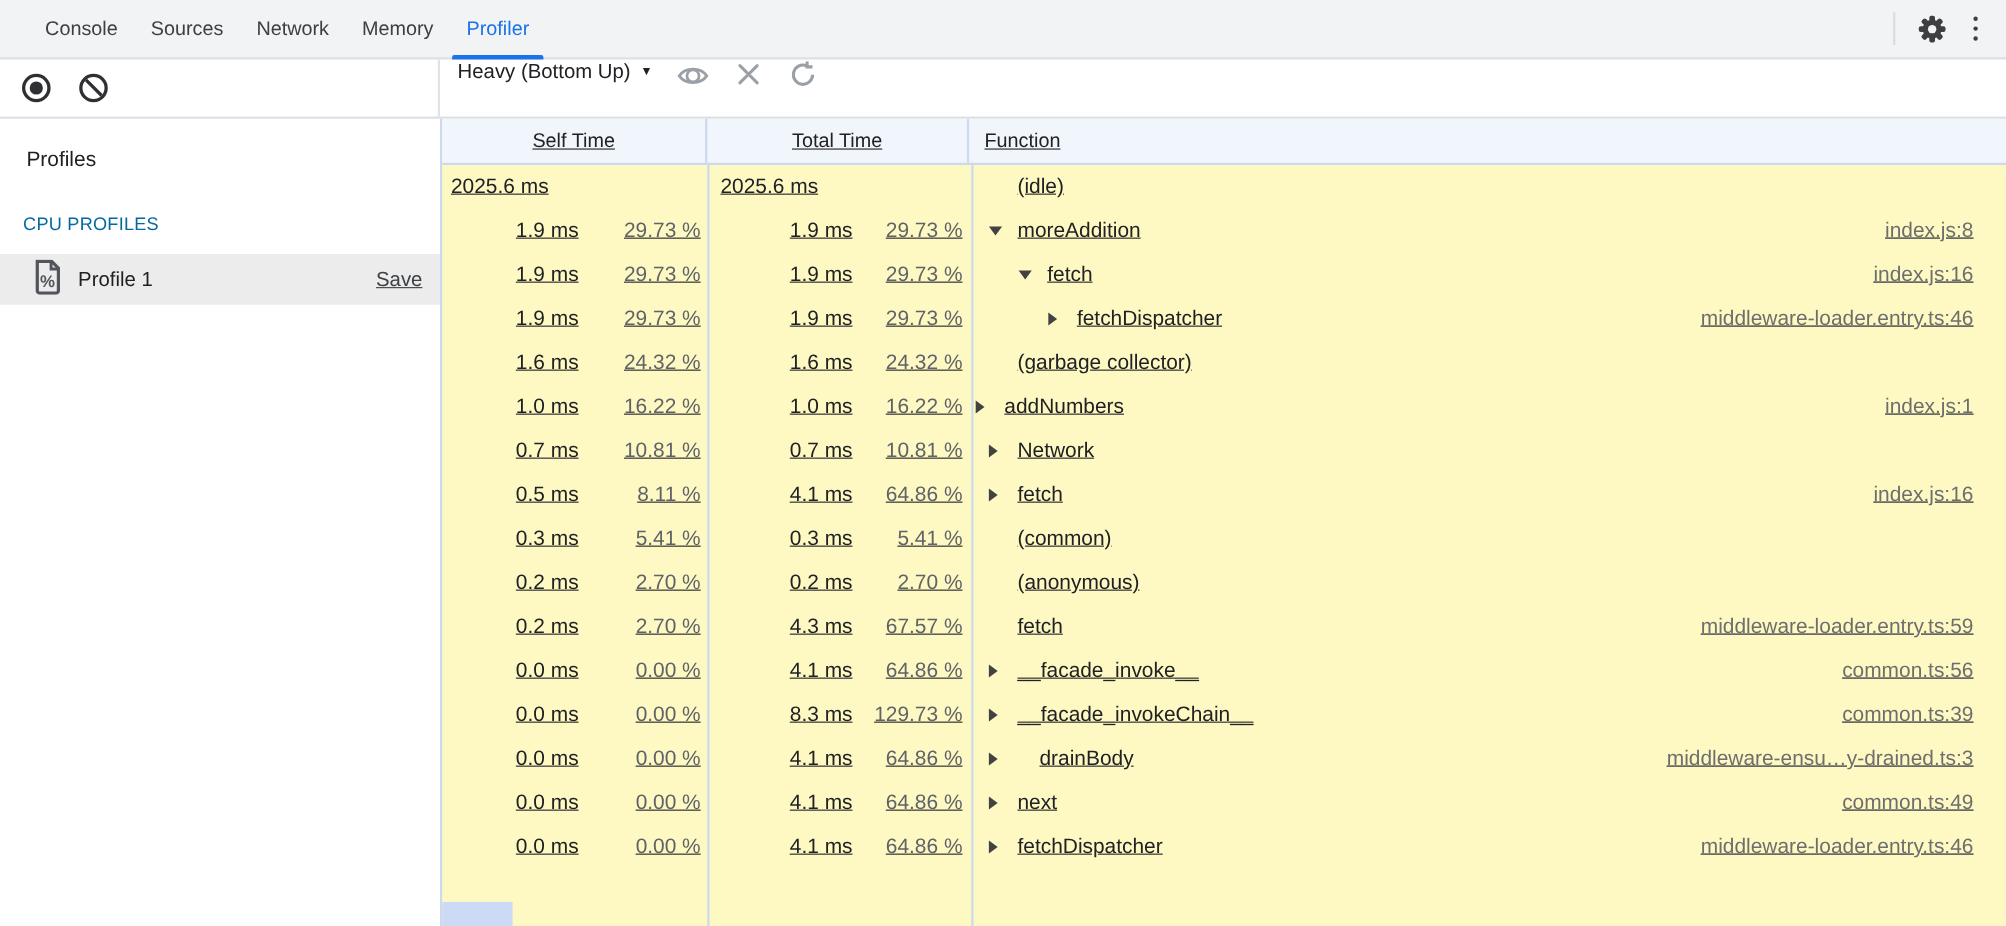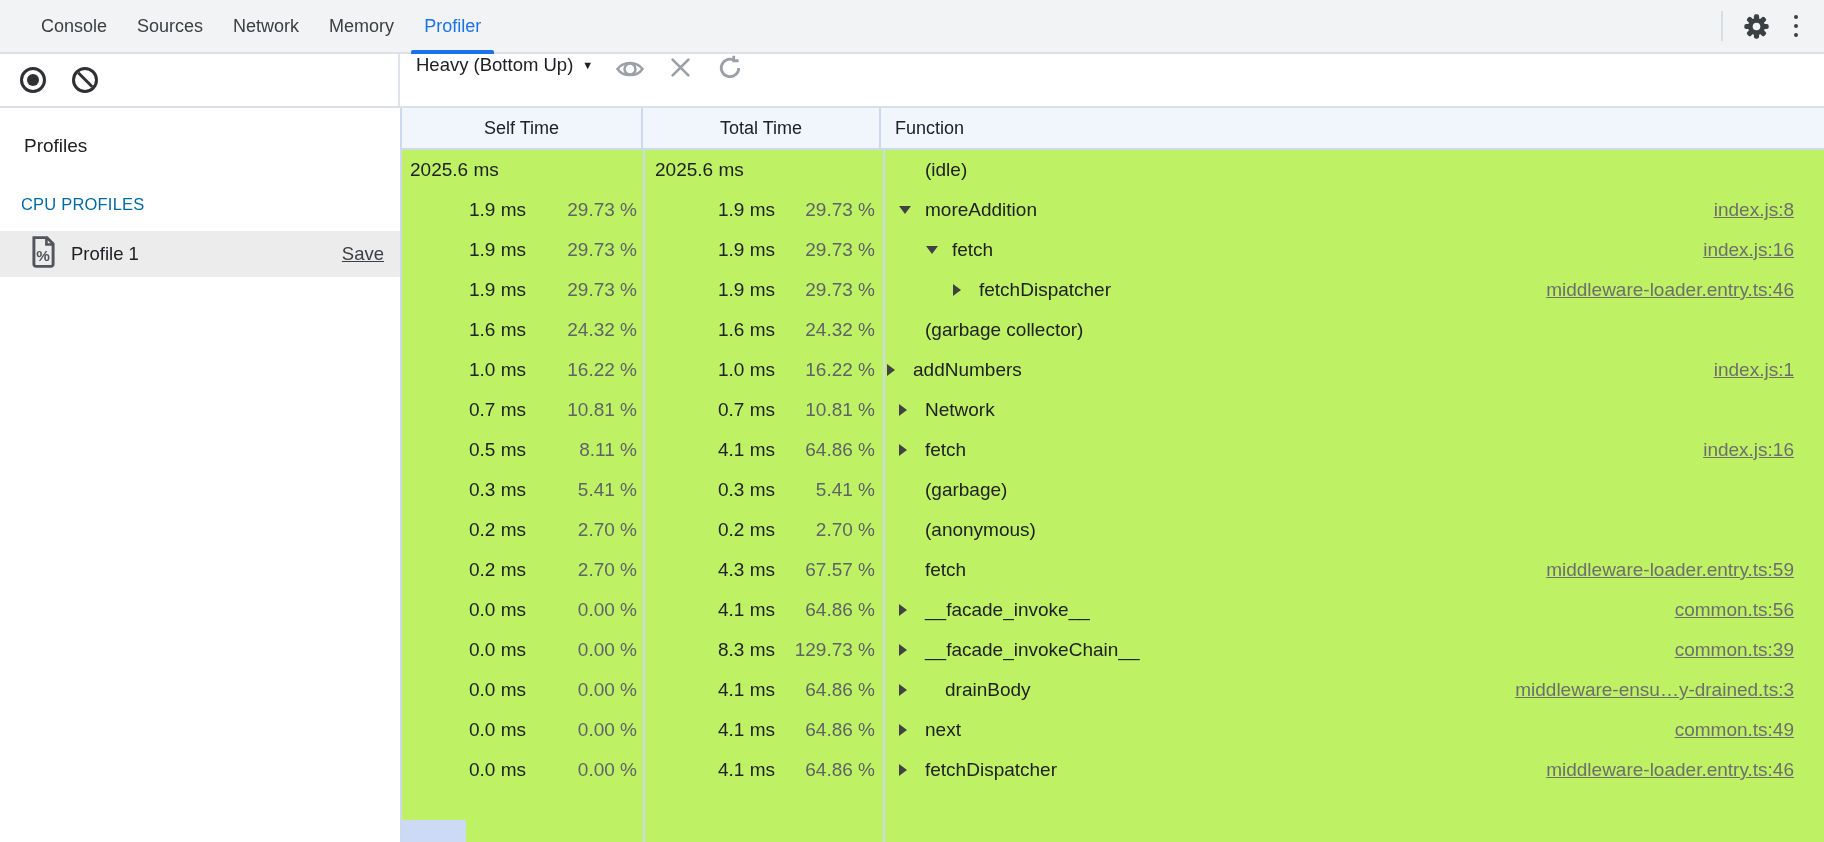--- a/index.html
+++ b/index.html
@@ -44,21 +44,21 @@
   .sidebar-title { margin:26px 0 0 24px; font-size:19px; line-height:24px; }
   .sidebar-section { margin:36px 0 0 21px; font-size:16.5px; color:#0369a1;
     letter-spacing:0.2px; line-height:20px; }
   .profile-row { margin-top:17px; height:46px; background:#ececec;
     display:flex; align-items:center; padding:0 16px 0 30px; }
   .profile-label { margin-left:14px; font-size:18.5px; color:#202124; }
   .save-link { margin-left:auto; font-size:18.5px; color:#3c4043;
     text-decoration:underline; cursor:pointer; }
 
   
-  .main { flex:1; position:relative; border-left:2px solid #ccd9ee; background:#bef264; }
+  .main { flex:1; position:relative; border-left:2px solid #ccd9ee; background:#fef9c3;text-decoration:underline; }
   .vline { position:absolute; top:0; bottom:0; width:2px; background:#ccd9ee; z-index:0; }
   .vline1 { left:241px; } .vline2 { left:481px; }
   .grid-header { position:relative; z-index:1; height:42px; background:#f1f5fc;
     border-bottom:2px solid #ccd9ee; display:flex; align-items:center;
     font-size:18px; color:#202124; }
   .gh-cell { height:100%; display:flex; align-items:center; justify-content:center; }
   .gh-self { width:241px; border-right:2px solid #ccd9ee; }
   .gh-total { width:238px; border-right:2px solid #ccd9ee; }
   .gh-fn { flex:1; justify-content:flex-start; padding-left:14px;text-align:right; }
 
@@ -320,21 +320,21 @@
     <div class="cell cell-time r-self">
       <span class="val">0.3 ms</span>
       <span class="pct">5.41 %</span>
     </div>
     <div class="cell cell-time r-total">
       <span class="val">0.3 ms</span>
       <span class="pct">5.41 %</span>
     </div>
     <div class="cell cell-fn" style="padding-left: 14px;">
       <span class="arrow-slot"></span>
-      <span class="fn-name">(garbage)</span>
+      <span class="fn-name">(common)</span>
     </div>
   </div>
 
   <div class="grid-row">
     <div class="cell cell-time r-self">
       <span class="val">0.2 ms</span>
       <span class="pct">2.70 %</span>
     </div>
     <div class="cell cell-time r-total">
       <span class="val">0.2 ms</span>

